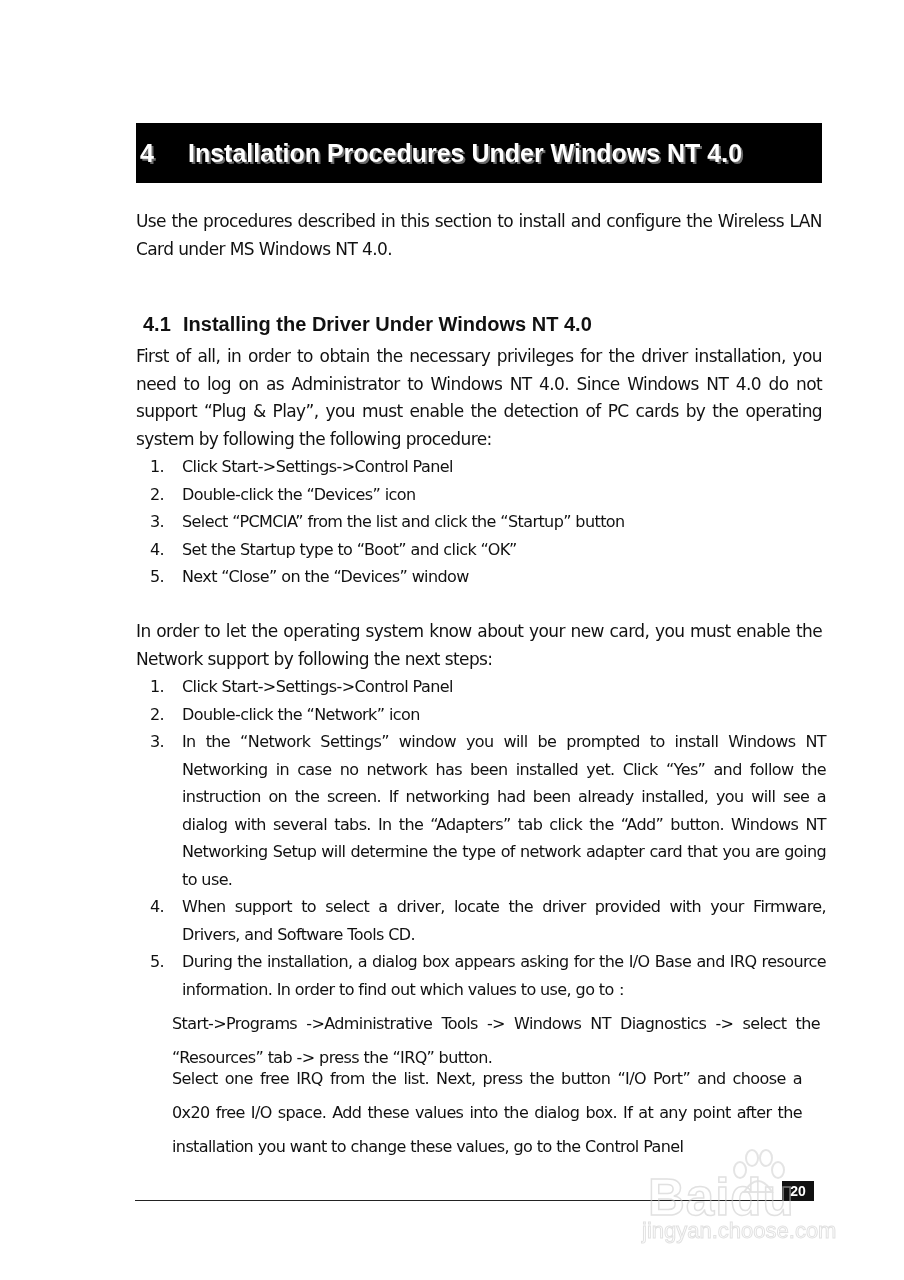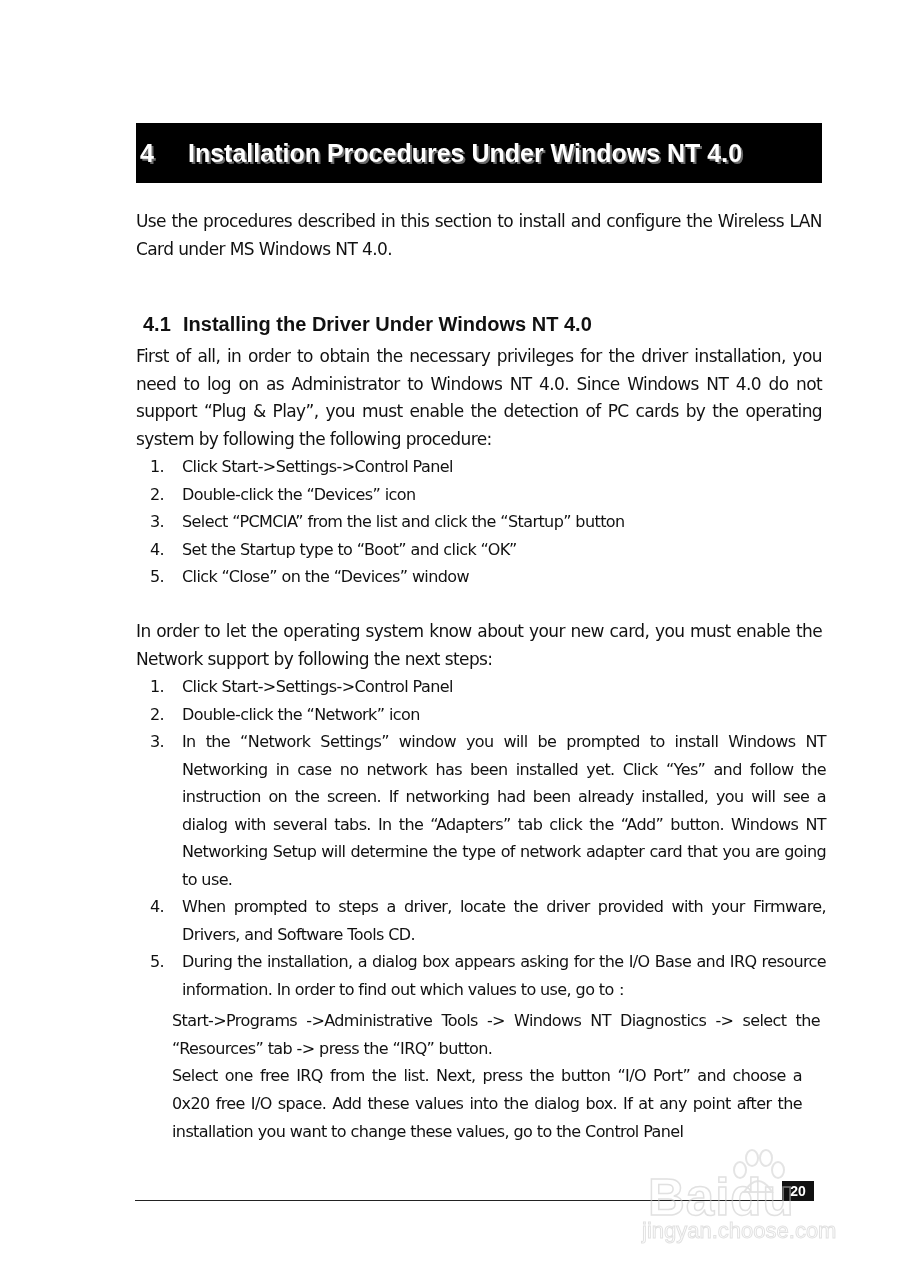--- a/index.html
+++ b/index.html
@@ -87,21 +87,21 @@
       text-align: justify;
     }
     ol.steps li .step-num {
       position: absolute;
       left: 14px;
       top: 0;
     }
     .sub-para {
       position: absolute;
       font-size: 16px;
-      line-height: 28px;
+      line-height: 34px;
       letter-spacing: -0.6px;
       text-align: justify;
       margin: 0;
       font-family: "DejaVu Sans", sans-serif;
     }
     .footer-rule {
       position: absolute;
       left: 135px;
       top: 1200px;
       width: 650px;
@@ -171,30 +171,30 @@
   <span class="num">4.1</span><span>Installing the Driver Under Windows NT 4.0</span>
 </h2>
 
 <p class="para" style="top:343px;">First of all, in order to obtain the necessary privileges for the driver installation, you need to log on as Administrator to Windows NT 4.0. Since Windows NT 4.0 do not support “Plug &amp; Play”, you must enable the detection of PC cards by the operating system by following the following procedure:</p>
 
 <ol class="steps" style="top:453px;">
   <li><span class="step-num">1.</span><span>Click Start-&gt;Settings-&gt;Control Panel</span></li>
   <li><span class="step-num">2.</span><span>Double-click the “Devices” icon</span></li>
   <li><span class="step-num">3.</span><span>Select “PCMCIA” from the list and click the “Startup” button</span></li>
   <li><span class="step-num">4.</span><span>Set the Startup type to “Boot” and click “OK”</span></li>
-  <li><span class="step-num">5.</span><span>Click “Close” on the “Devices” window</span></li>
+  <li><span class="step-num">5.</span><span>Next “Close” on the “Devices” window</span></li>
 </ol>
 
 <p class="para" style="top:618px;">In order to let the operating system know about your new card, you must enable the Network support by following the next steps:</p>
 
 <ol class="steps" style="top:673px;">
   <li><span class="step-num">1.</span><span>Click Start-&gt;Settings-&gt;Control Panel</span></li>
   <li><span class="step-num">2.</span><span>Double-click the “Network” icon</span></li>
   <li><span class="step-num">3.</span><span>In the “Network Settings” window you will be prompted to install Windows NT Networking in case no network has been installed yet. Click “Yes” and follow the instruction on the screen. If networking had been already installed, you will see a dialog with several tabs. In the “Adapters” tab click the “Add” button. Windows NT Networking Setup will determine the type of network adapter card that you are going to use.</span></li>
-  <li><span class="step-num">4.</span><span>When prompted to steps a driver, locate the driver provided with your Firmware, Drivers, and Software Tools CD.</span></li>
+  <li><span class="step-num">4.</span><span>When support to select a driver, locate the driver provided with your Firmware, Drivers, and Software Tools CD.</span></li>
   <li><span class="step-num">5.</span><span>During the installation, a dialog box appears asking for the I/O Base and IRQ resource information. In order to find out which values to use, go to：</span></li>
 </ol>
 
 <p class="sub-para" style="top:1007px; left:172px; width:648px;">Start-&gt;Programs -&gt;Administrative Tools -&gt; Windows NT Diagnostics -&gt; select the “Resources” tab -&gt; press the “IRQ” button.</p>
 
 <p class="sub-para" style="top:1062px; left:172px; width:630px;">Select one free IRQ from the list. Next, press the button “I/O Port” and choose a 0x20 free I/O space. Add these values into the dialog box. If at any point after the installation you want to change these values, go to the Control Panel</p>
 
 <div class="footer-rule"></div>
 <div class="page-number">20</div>
 

